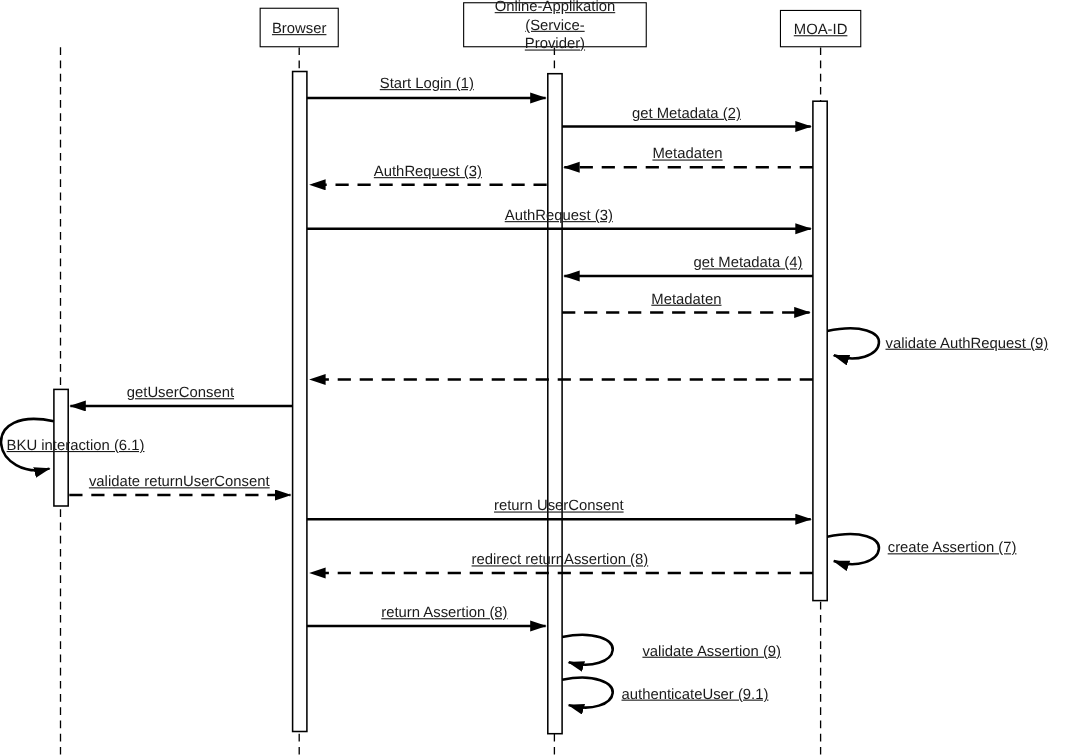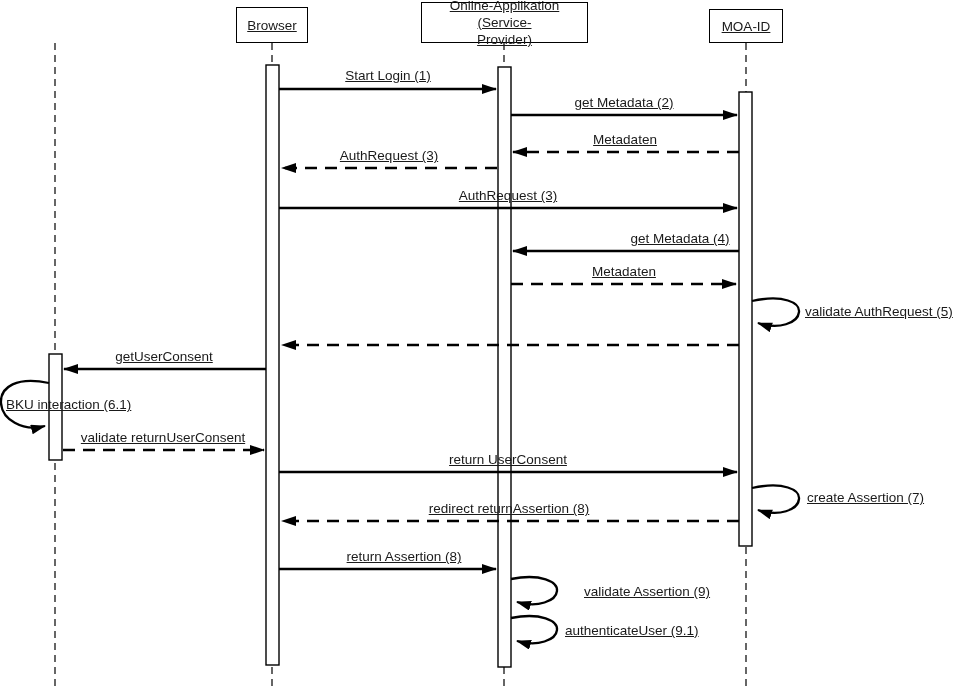--- a/index.html
+++ b/index.html
@@ -89,21 +89,21 @@
     <span class="pname">MOA-ID</span>
   </div>
 
   <div class="msg-label centered" style="left:388px; top:68px;">Start Login (1)</div>
   <div class="msg-label centered" style="left:624px; top:95px;">get Metadata (2)</div>
   <div class="msg-label centered" style="left:625px; top:132px;">Metadaten</div>
   <div class="msg-label centered" style="left:389px; top:148px;">AuthRequest (3)</div>
   <div class="msg-label centered" style="left:508px; top:188px;">AuthRequest (3)</div>
   <div class="msg-label centered" style="left:632px; top:231px;margin-left:48px;">get Metadata (4)</div>
   <div class="msg-label centered" style="left:624px; top:264px;">Metadaten</div>
-  <div class="msg-label" style="left:805px; top:304px;">validate AuthRequest (5)</div>
+  <div class="msg-label" style="left:805px; top:304px;">validate AuthRequest (9)</div>
   <div class="msg-label centered" style="left:164px; top:349px;text-align:center;">getUserConsent</div>
   <div class="msg-label" style="left:6px; top:397px;">BKU interaction (6.1)</div>
   <div class="msg-label centered" style="left:163px; top:430px;">validate returnUserConsent</div>
   <div class="msg-label centered" style="left:508px; top:452px;">return UserConsent</div>
   <div class="msg-label" style="left:807px; top:490px;">create Assertion (7)</div>
   <div class="msg-label centered" style="left:509px; top:501px;">redirect returnAssertion (8)</div>
   <div class="msg-label centered" style="left:404px; top:549px;">return Assertion (8)</div>
   <div class="msg-label" style="left:565px; top:584px;margin-left:19px;">validate Assertion (9)</div>
   <div class="msg-label" style="left:565px; top:623px;">authenticateUser (9.1)</div>
 

